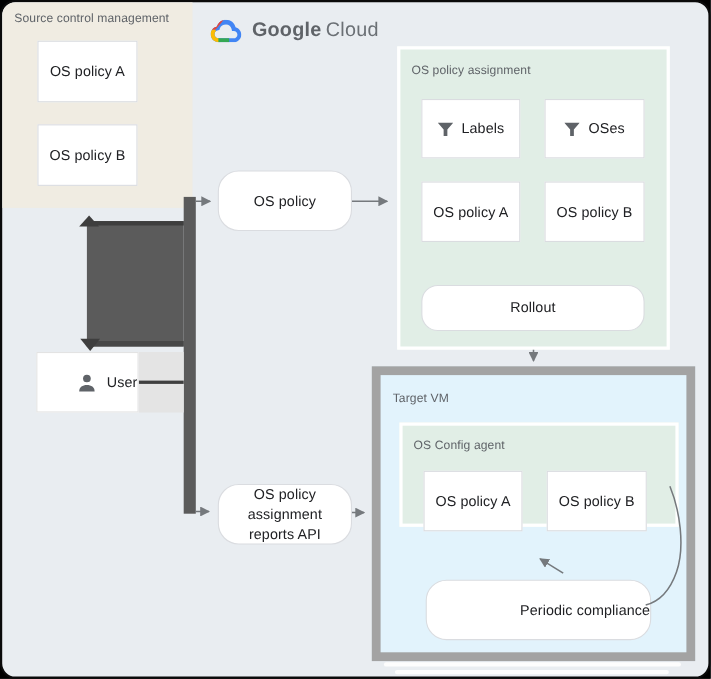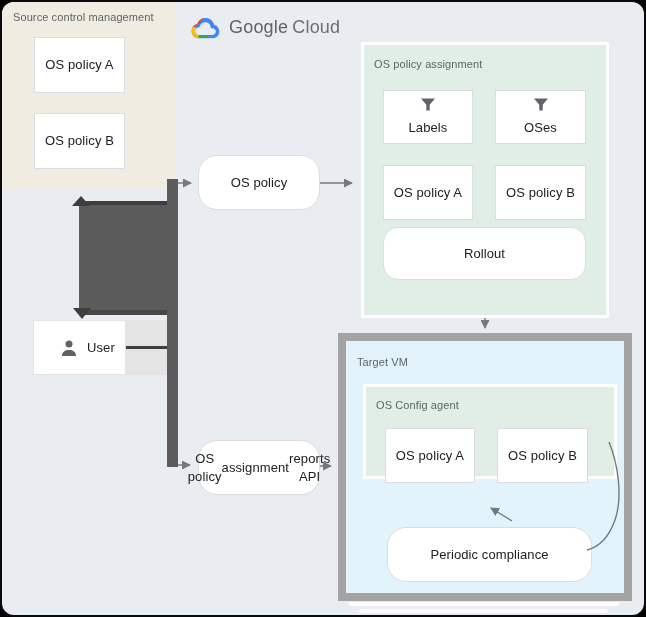--- a/index.html
+++ b/index.html
@@ -10,39 +10,39 @@
   }
   .abs{position:absolute;}
   .panel{position:absolute;box-sizing:border-box;}
   .panel-label{position:absolute;font-size:11px;color:#5f6368;letter-spacing:.1px;white-space:nowrap;text-align:right;}
   .node{
     position:absolute;box-sizing:border-box;background:#fff;border:1px solid #dadce0;
     display:flex;align-items:center;justify-content:center;text-align:center;
     font-size:13px;line-height:18px;color:#202124;letter-spacing:.1px;
   }
   .node .line{display:block;}
-  .node-col{flex-direction:row;border-radius:19px;}
-  .icon-row{gap:8px;flex-direction:column;}
+  .node-col{flex-direction:column;border-radius:19px;}
+  .icon-row{gap:8px;}
   .beige{background:#f0ece2;}
   .green{background:#e1eee6;border:3px solid #fff;}
   .blue{background:#e2f3fc;border:8px solid #a3a3a3;}
   .dark{background:#5b5b5b;}
   .darker{background:#3e3e3e;}
   .tri{position:absolute;width:0;height:0;}
   .tri-up{border-left:9px solid transparent;border-right:9px solid transparent;border-bottom:10px solid #3e3e3e;}
   .tri-down{border-left:9px solid transparent;border-right:9px solid transparent;border-top:11px solid #3e3e3e;}
   .band{position:absolute;background:#e4e4e4;}
   .busline{position:absolute;background:#3f3f3f;}
   .gcp-logo{position:absolute;left:188px;top:13px;display:flex;align-items:center;gap:8px;}
   .gcp-logo .wordmark{font-size:18px;color:#5f6368;letter-spacing:.2px;white-space:nowrap;}
-  .gcp-logo .w-google{font-weight:400;margin-right:4px;}
+  .gcp-logo .w-google{font-weight:700;margin-right:4px;}
   .gcp-logo .w-cloud{font-weight:400;color:#6b7075;}
   .stackline{position:absolute;height:4px;background:#fdfdfd;border-radius:2px;}
   svg.overlay{position:absolute;left:0;top:0;pointer-events:none;}
-  .usernode{justify-content:flex-start;padding-left:25px;gap:8px;border-color:#e3e3e3;}
+  .usernode{justify-content:flex-end;padding-left:25px;gap:8px;border-color:#e3e3e3;}
 </style>
 </head>
 <body>
 
 <div class="stage">
 
   <div class="panel beige" style="left:0;top:8;width:173px;height:187px;">
     <div class="panel-label" style="left:11px;top:9px;">Source control management</div>
     <div class="node" style="left:32px;top:35px;width:91px;height:56px;">OS policy A</div>
     <div class="node" style="left:32px;top:111px;width:91px;height:56px;">OS policy B</div>
@@ -101,31 +101,31 @@
       <span>Labels</span>
     </div>
     <div class="node icon-row" style="left:131px;top:45px;width:91px;height:54px;">
       <svg width="14" height="13" viewBox="0 0 14 13">
         <path d="M0,0.5 L14,0.5 L8.7,6.8 L8.7,12.6 L5.3,12.6 L5.3,6.8 Z" fill="#5f6368"></path>
       </svg>
       <span>OSes</span>
     </div>
     <div class="node" style="left:19px;top:120px;width:90px;height:55px;">OS policy A</div>
     <div class="node" style="left:131px;top:120px;width:91px;height:55px;">OS policy B</div>
-    <div class="node" style="left:19px;top:182px;width:203px;height:53px;border-radius:15px;">Rollout</div>
+    <div class="node" style="left:19px;top:214px;width:203px;height:42px;border-radius:15px;">Rollout</div>
   </div>
 
   <div class="panel blue" style="left:336px;top:331px;width:294px;height:268px;">
     <div class="panel-label" style="left:11px;top:15px;">Target VM</div>
     <div class="panel green" style="left:17px;top:43px;width:254px;height:95px;">
       <div class="panel-label" style="left:10px;top:12px;">OS Config agent</div>
       <div class="node" style="left:19px;top:41px;width:90px;height:55px;">OS policy A</div>
       <div class="node" style="left:131px;top:41px;width:91px;height:55px;">OS policy B</div>
     </div>
-    <div class="node node-col" style="left:41px;top:186px;width:205px;height:55px;">
+    <div class="node node-col" style="left:41px;top:186px;width:205px;height:55px;align-items:flex-end;">
       <span class="line">Periodic compliance</span>
     </div>
   </div>
 
   <div class="stackline" style="left:347px;top:600px;width:270px;"></div>
   <div class="stackline" style="left:357px;top:607px;width:249px;"></div>
 
   <svg class="overlay" width="646" height="617" viewBox="0 0 646 617">
     <defs>
       <marker id="ah" markerWidth="9" markerHeight="9" refX="8" refY="4.5" orient="auto" markerUnits="userSpaceOnUse">

